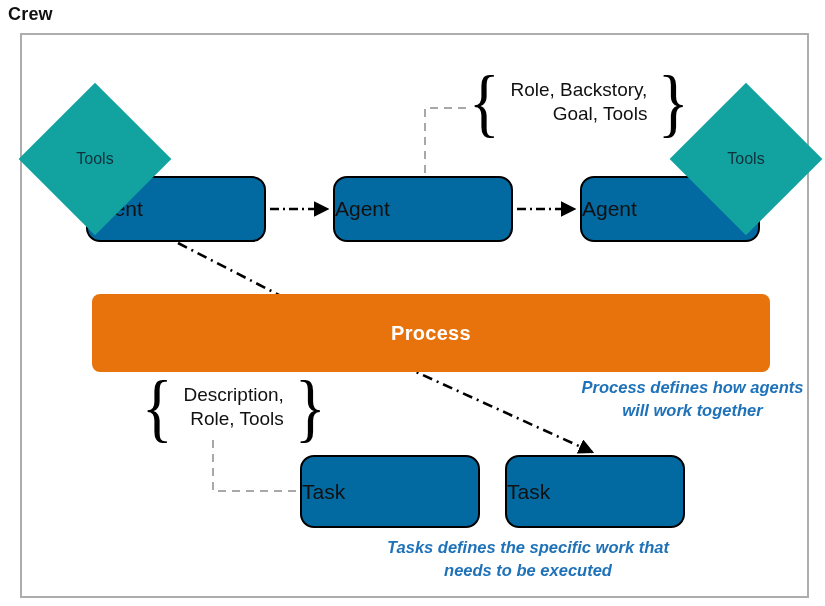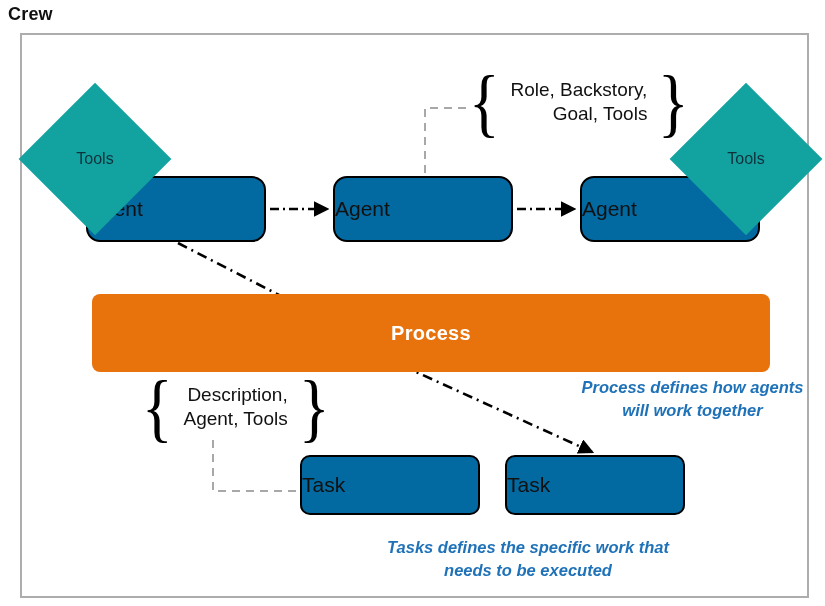--- a/index.html
+++ b/index.html
@@ -51,21 +51,21 @@
     border-radius: 14px;
     display: flex;
     align-items: center;
     justify-content: flex-start;
     font-size: 21px;
     color: #111111;
     z-index: 4;
   }
 
   .agent-box { width: 180px; height: 66px; }
-  .task-box  { width: 180px; height: 60px; border-radius: 10px; }
+  .task-box  { width: 180px; height: 73px; }
 
   #agent-1 { left: 86px;  top: 176px; }
   #agent-2 { left: 333px; top: 176px; }
   #agent-3 { left: 580px; top: 176px; }
 
   #task-1 { left: 300px; top: 455px; }
   #task-2 { left: 505px; top: 455px; }
 
   
   .tools-diamond {
@@ -208,21 +208,21 @@
   <div class="brace-group" id="brace-agent">
     <span class="brace-glyph">{</span>
     <span class="brace-text">Role, Backstory,
 Goal, Tools</span>
     <span class="brace-glyph">}</span>
   </div>
 
   <div class="brace-group" id="brace-task">
     <span class="brace-glyph">{</span>
     <span class="brace-text">Description,
-Agent, Tools</span>
+Role, Tools</span>
     <span class="brace-glyph">}</span>
   </div>
 
   <div class="annotation" id="annot-process">Process defines how agents
 will work together</div>
   <div class="annotation" id="annot-tasks">Tasks defines the specific work that
 needs to be executed</div>
 
 </div>
 

